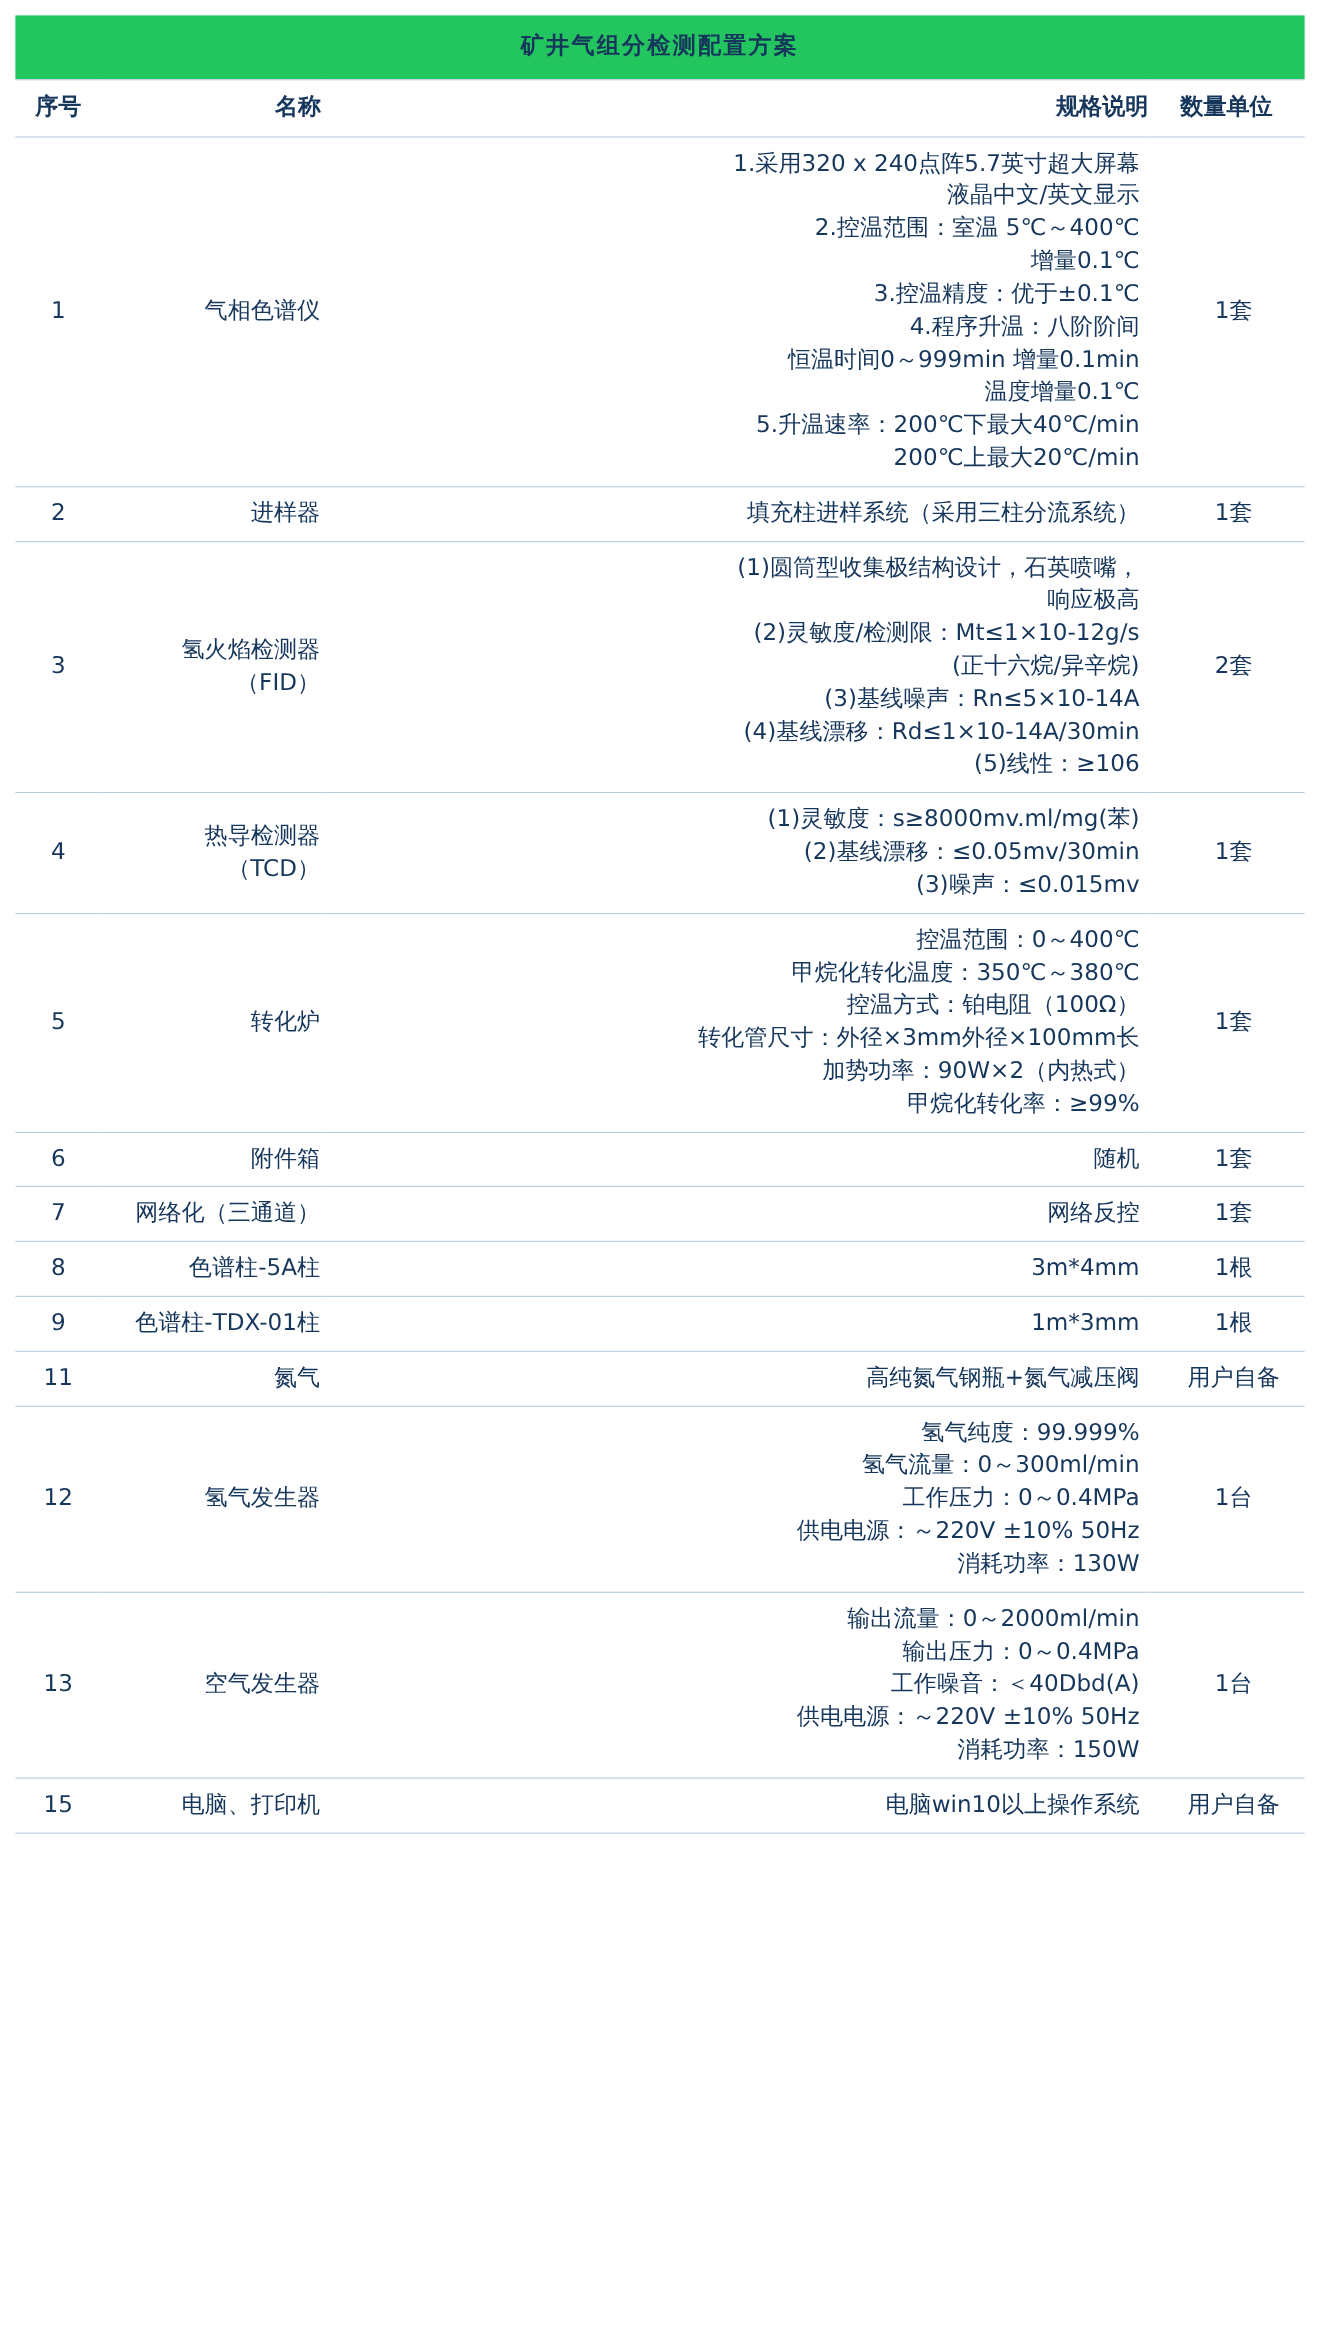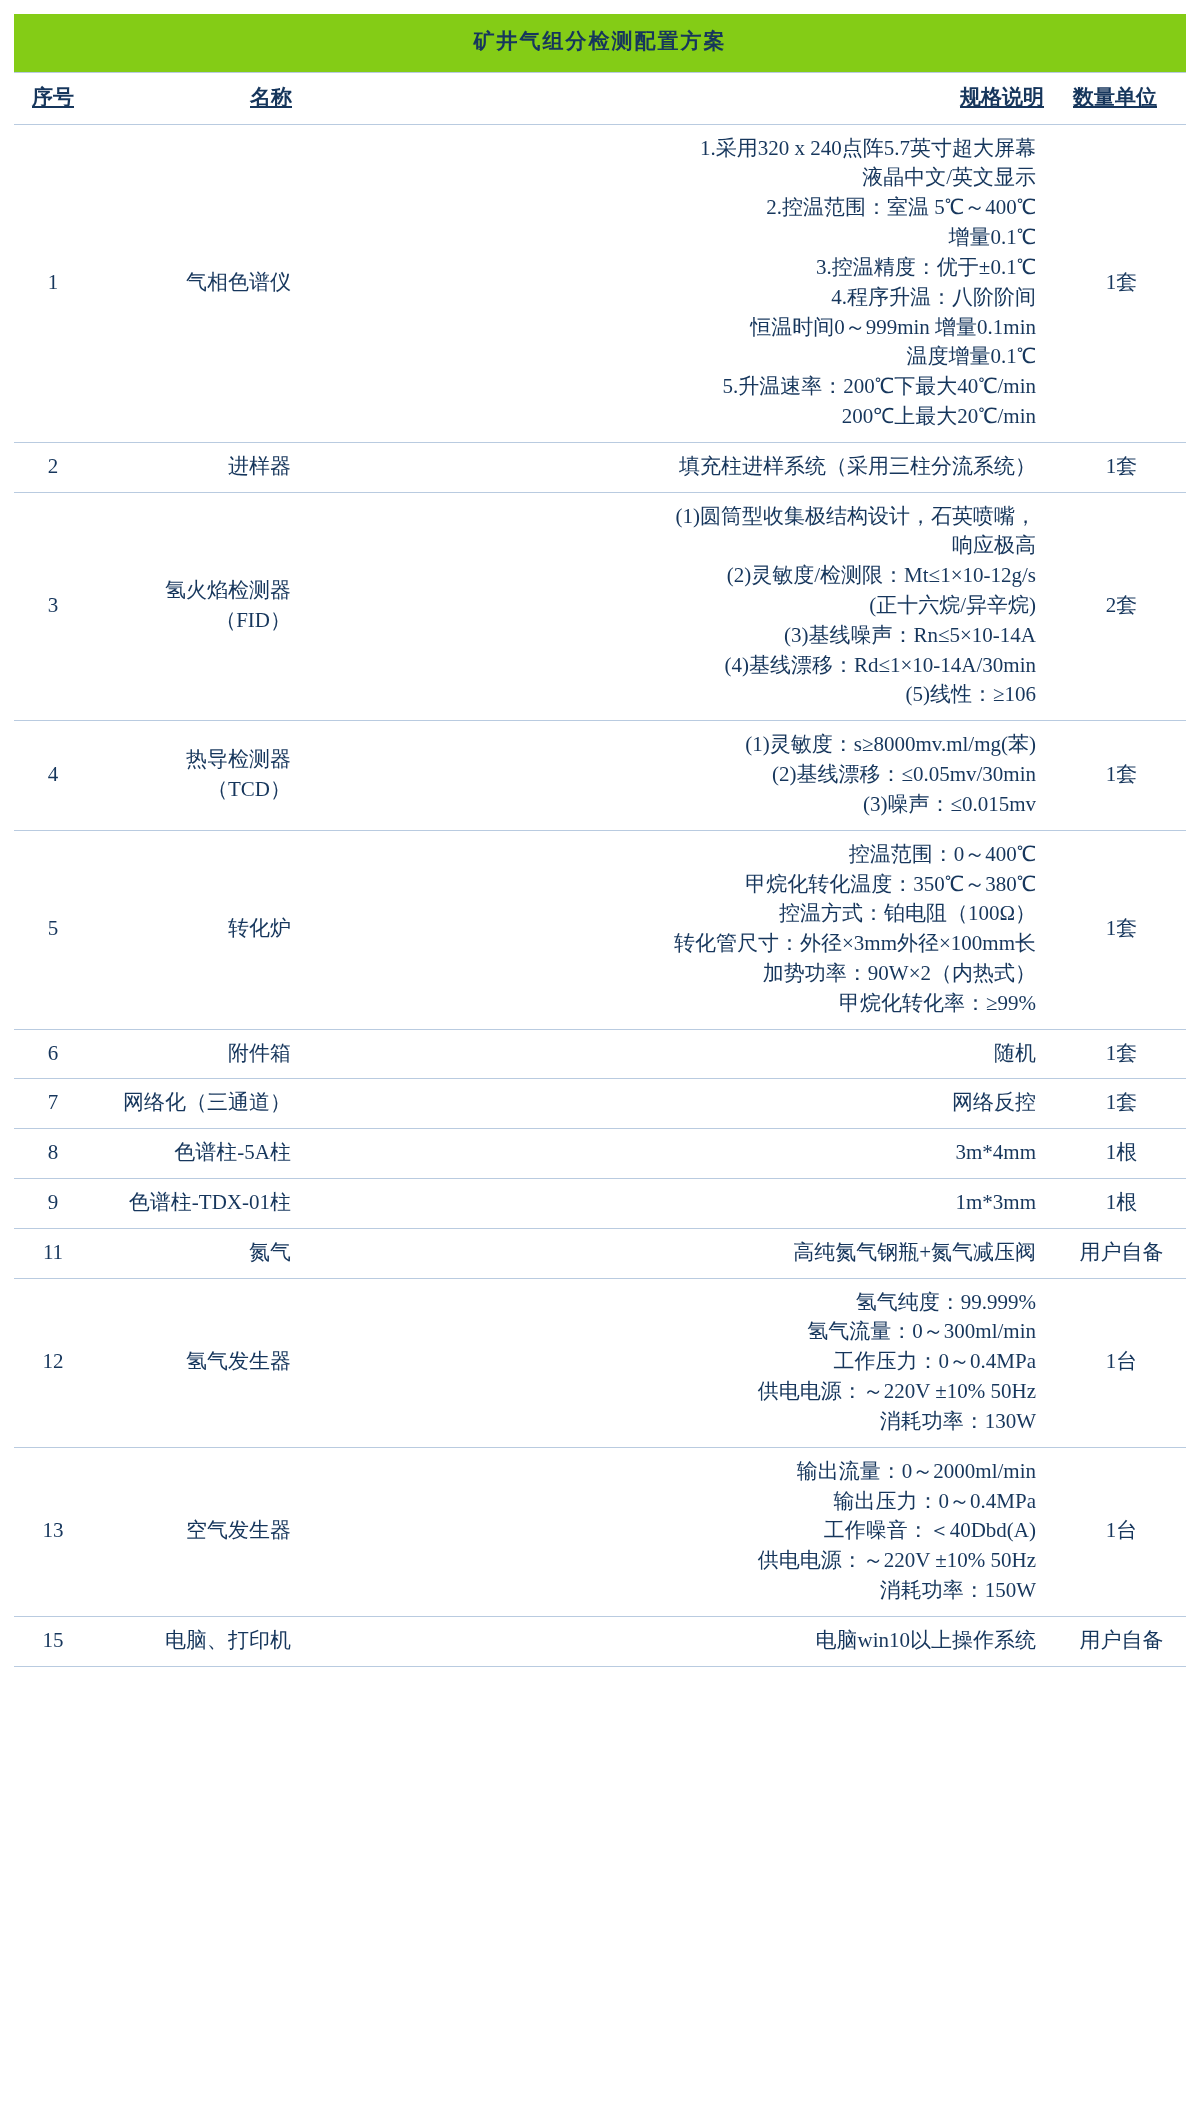--- a/index.html
+++ b/index.html
@@ -17,59 +17,57 @@
     background: #ffffff;
     box-sizing: border-box;
     padding: 14px 14px 0 14px;
   }
   .spec-table {
     width: 100%;
     border-collapse: collapse;
     table-layout: fixed;
   }
   .title-row td {
-    background: #84cc16;
+    background: #22c55e;
     color: #ffffff;
     text-align: center;
     font-size: 27px;
     font-weight: bold;
     letter-spacing: 2px;
     padding: 13px 0 15px 0;
     border: 1px solid #1d4e89;
   }
   .head-row td {
     background: #ffffff;
     color: #1a3f73;
     font-size: 21px;
     font-weight: bold;
     padding: 10px 0 11px 0;
     border-bottom: 2px solid #1d4e89;
     border-top: none;
-    text-decoration: underline;
   }
   .spec-table td {
     border: none;
     border-bottom: 1px solid #b9cbe0;
     vertical-align: middle;
     color: #16365c;
     font-size: 21px;
     line-height: 1.42;
   }
   .col-no   { width: 78px;  text-align: center; }
   .col-name { width: 200px; text-align: right;  padding-left: 14px; }
   .col-spec { text-align: right; padding-left: 14px; padding-right: 8px; }
   .col-qty  { width: 142px; text-align: center; padding-left: 14px; }
 
   .vline-1 { border-left: 1px solid #b9cbe0; }
   .vline-r { border-right: 1px solid #b9cbe0; }
 
   .body-row td {
     padding-top: 9px;
     padding-bottom: 10px;
-    font-family: Liberation Serif, serif;
   }
   .body-row td.col-no,
   .body-row td.col-name,
   .body-row td.col-qty {
     vertical-align: middle;
   }
   .body-row td.col-spec {
     vertical-align: middle;
   }
   .spec-lines {

